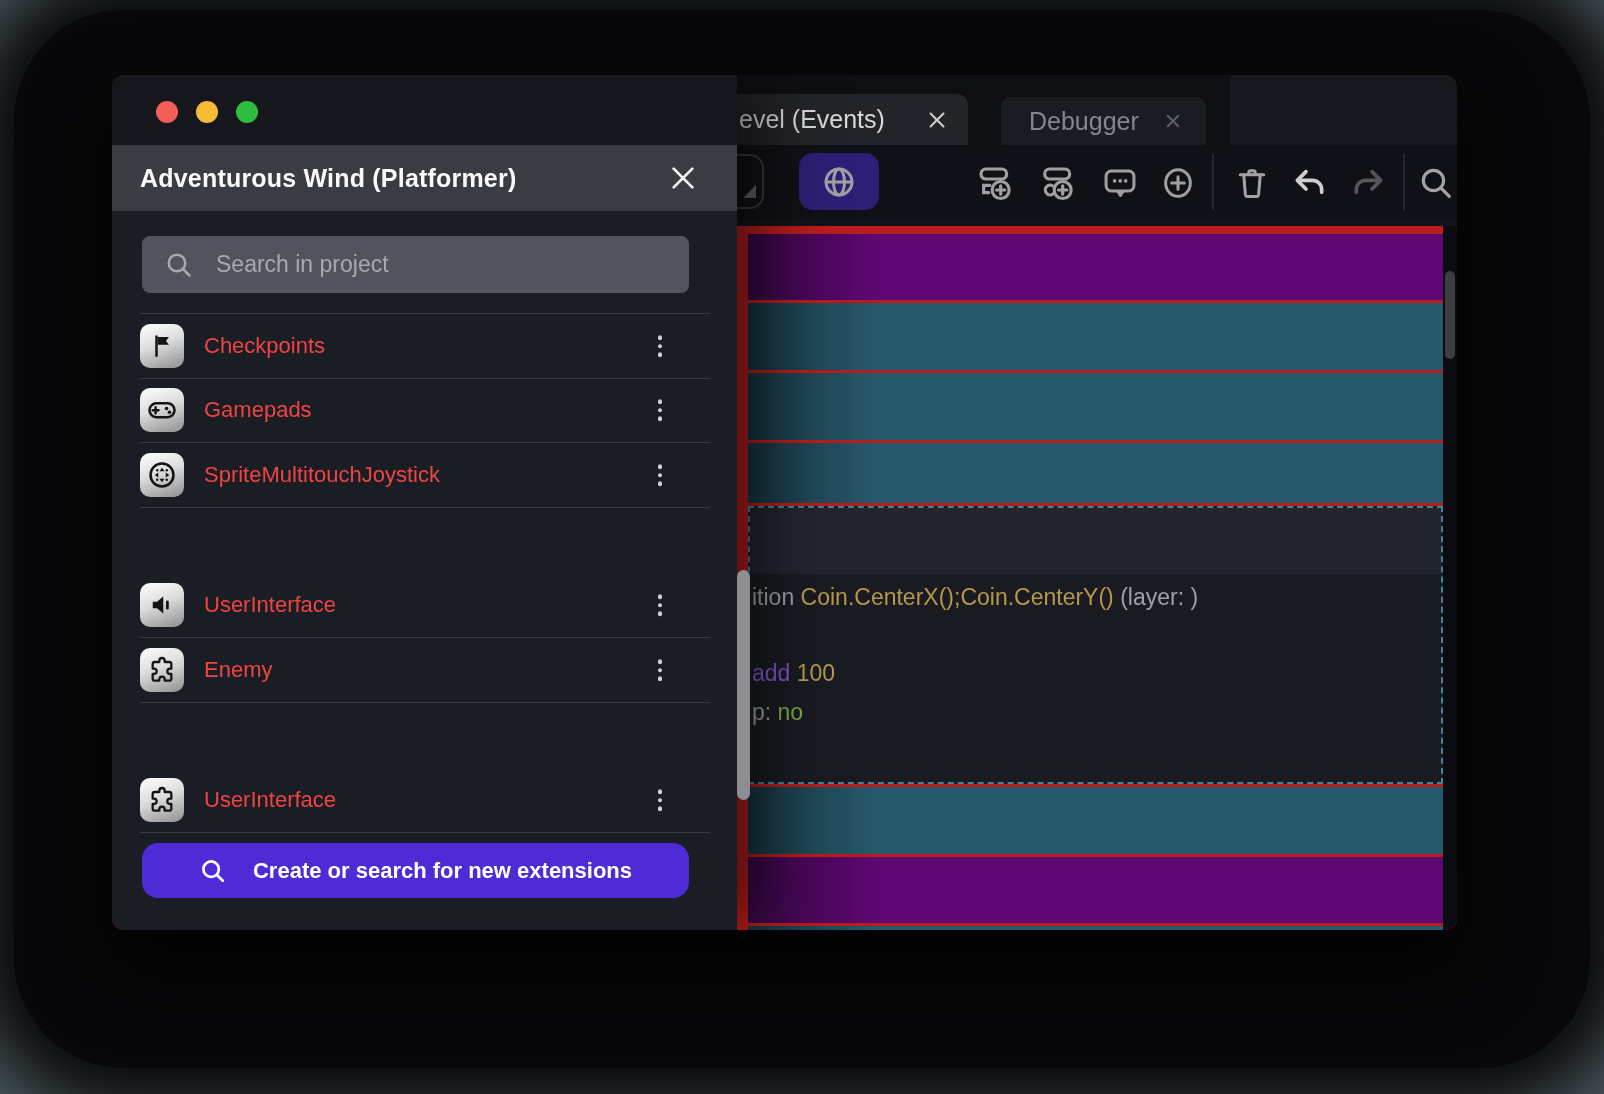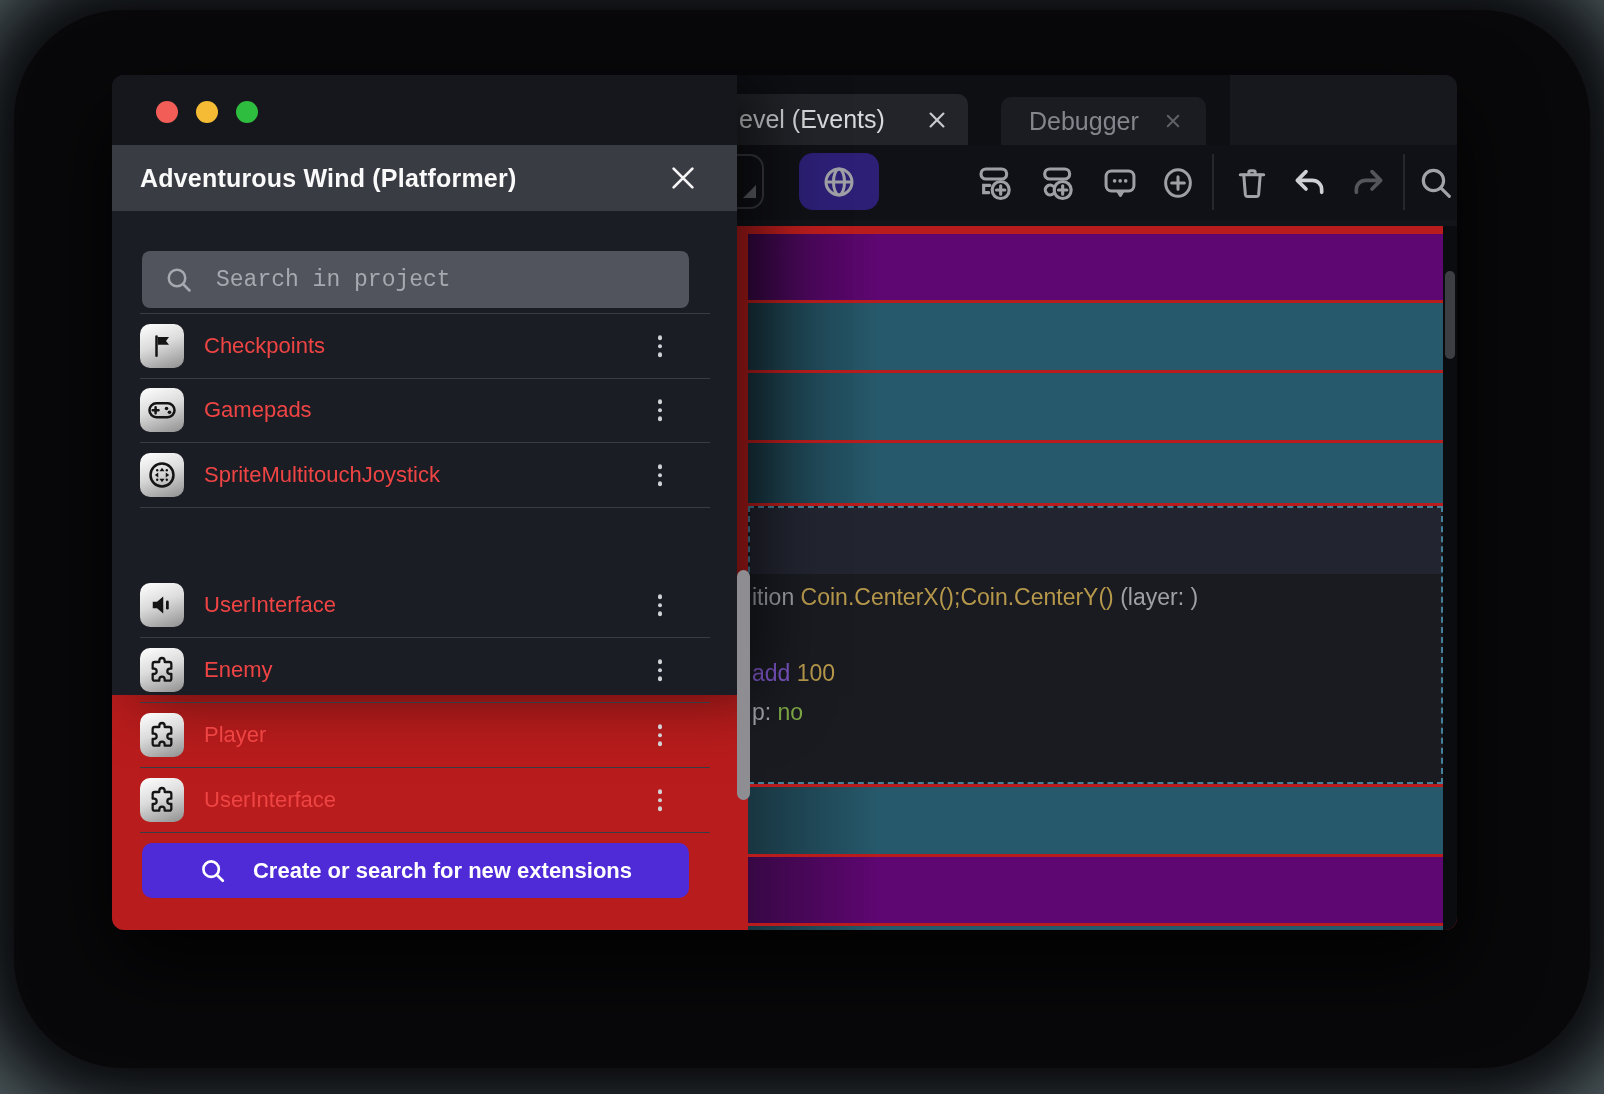--- a/index.html
+++ b/index.html
@@ -49,40 +49,40 @@
   .selected-head{position:absolute;left:0;top:0;right:0;height:66px;background:#222430;}
   .code-line{position:absolute;left:2px;white-space:nowrap;font-size:23px;transform:translateY(-50%);}
   .seg-gray{color:#9fa1a7;}
   .seg-gold{color:#b7984b;}
   .seg-purple{color:#7e57c8;}
   .seg-green{color:#7fa845;}
   .vtrack{position:absolute;left:1331px;top:145px;width:14px;height:710px;background:#0b0c0f;}
   .vthumb{position:absolute;left:1333px;top:190px;width:10px;height:88px;border-radius:5px;background:#3d3e44;}
   
   .drawer{
-    position:absolute;left:0;top:0;width:625px;height:620px;background:#1b1d24;
+    position:absolute;left:0;top:0;width:625px;height:855px;background:#1b1d24;
     box-shadow:28px 0 60px rgba(0,0,0,.55);
   }
   .titlebar{position:absolute;left:0;top:0;width:625px;height:70px;background:#16171c;}
   .light{position:absolute;top:26px;width:22px;height:22px;border-radius:50%;}
   .drawer-header{position:absolute;left:0;top:70px;width:625px;height:66px;background:#3a3c44;display:flex;align-items:center;}
   .drawer-title{margin-left:28px;font-size:25px;font-weight:bold;color:#fafafb;letter-spacing:.2px;}
   .drawer-close{position:absolute;left:556px;top:18px;width:30px;height:30px;}
-  .searchbox{position:absolute;left:30px;top:176px;width:547px;height:57px;border-radius:8px;background:#52545d;display:flex;align-items:center;font-family:Liberation Mono, monospace;}
+  .searchbox{position:absolute;left:30px;top:161px;width:547px;height:57px;border-radius:8px;background:#52545d;display:flex;align-items:center;}
   .searchbox svg{margin-left:22px;}
   .search-ph{margin-left:22px;font-size:23px;color:#a7a9b0;}
   .ext-item{position:absolute;left:28px;width:570px;height:64px;border-bottom:1px solid #3a3c44;}
   .ext-item.first{border-top:1px solid #3a3c44;}
   .ext-icon{position:absolute;left:0;top:10px;width:44px;height:44px;border-radius:10px;
     background:linear-gradient(160deg,#ffffff 0%,#dcdcdc 45%,#8f8f8f 100%);
     display:flex;align-items:center;justify-content:center;}
   .ext-label{position:absolute;left:64px;top:50%;transform:translateY(-50%);font-size:22px;color:#ef4444;white-space:nowrap;}
   .ext-kebab{position:absolute;right:48px;top:50%;transform:translateY(-50%);display:flex;flex-direction:column;gap:4px;}
   .ext-kebab i{width:4.5px;height:4.5px;border-radius:50%;background:#d0d1d5;display:block;}
-  .cta{position:absolute;left:30px;top:768px;width:547px;height:55px;border-radius:10px;background:#4f2bd8;
+  .cta{position:absolute;left:30px;top:768px;width:547px;height:55px;border-radius:16px;background:#4f2bd8;
     display:flex;align-items:center;justify-content:center;gap:26px;}
   .cta-label{font-size:22px;font-weight:bold;color:#ffffff;white-space:nowrap;}
   .drawer-thumb{position:absolute;left:625px;top:495px;width:13px;height:230px;border-radius:7px;background:#8d8d92;z-index:30;}
 </style>
 </head>
 <body>
 
 <div class="shadow-blob"></div>
 
 <div class="window">
@@ -296,33 +296,20 @@
         </svg>
       </span>
       <span class="ext-label">Enemy</span>
       <span class="ext-kebab">
           <i></i>
           <i></i>
           <i></i>
         </span>
     </div>
 
-    <div class="ext-item" style="top:628px">
-      <span class="ext-icon">
-        <svg width="32" height="32" viewBox="0 0 24 24">
-          <path d="M10 6V5a2 2 0 1 1 4 0v1h3.5A1.5 1.5 0 0 1 19 7.5V11h-1a2 2 0 1 0 0 4h1v3.5a1.5 1.5 0 0 1-1.5 1.5H14v-1a2 2 0 1 0-4 0v1H6.5A1.5 1.5 0 0 1 5 18.5V15h1a2 2 0 1 0 0-4H5V7.5A1.5 1.5 0 0 1 6.5 6H10z" stroke="#141414" stroke-width="1.7" fill="none" stroke-linejoin="round"></path>
-        </svg>
-      </span>
-      <span class="ext-label">Player</span>
-      <span class="ext-kebab">
-          <i></i>
-          <i></i>
-          <i></i>
-        </span>
-    </div>
 
     <div class="ext-item" style="top:693px">
       <span class="ext-icon">
         <svg width="32" height="32" viewBox="0 0 24 24">
           <path d="M10 6V5a2 2 0 1 1 4 0v1h3.5A1.5 1.5 0 0 1 19 7.5V11h-1a2 2 0 1 0 0 4h1v3.5a1.5 1.5 0 0 1-1.5 1.5H14v-1a2 2 0 1 0-4 0v1H6.5A1.5 1.5 0 0 1 5 18.5V15h1a2 2 0 1 0 0-4H5V7.5A1.5 1.5 0 0 1 6.5 6H10z" stroke="#141414" stroke-width="1.7" fill="none" stroke-linejoin="round"></path>
         </svg>
       </span>
       <span class="ext-label">UserInterface</span>
       <span class="ext-kebab">
           <i></i>

